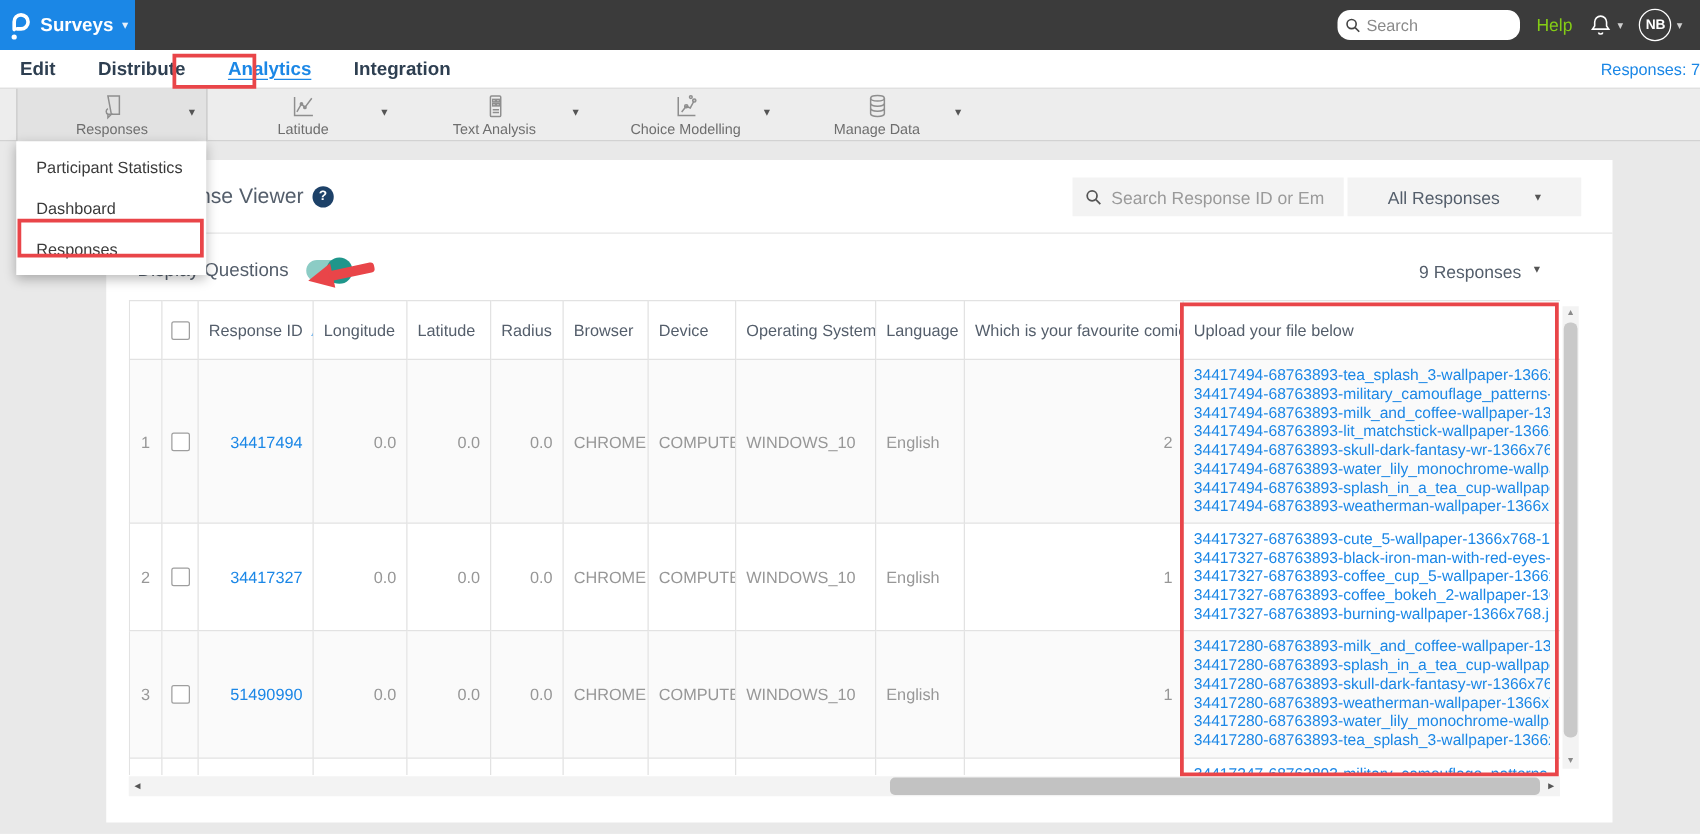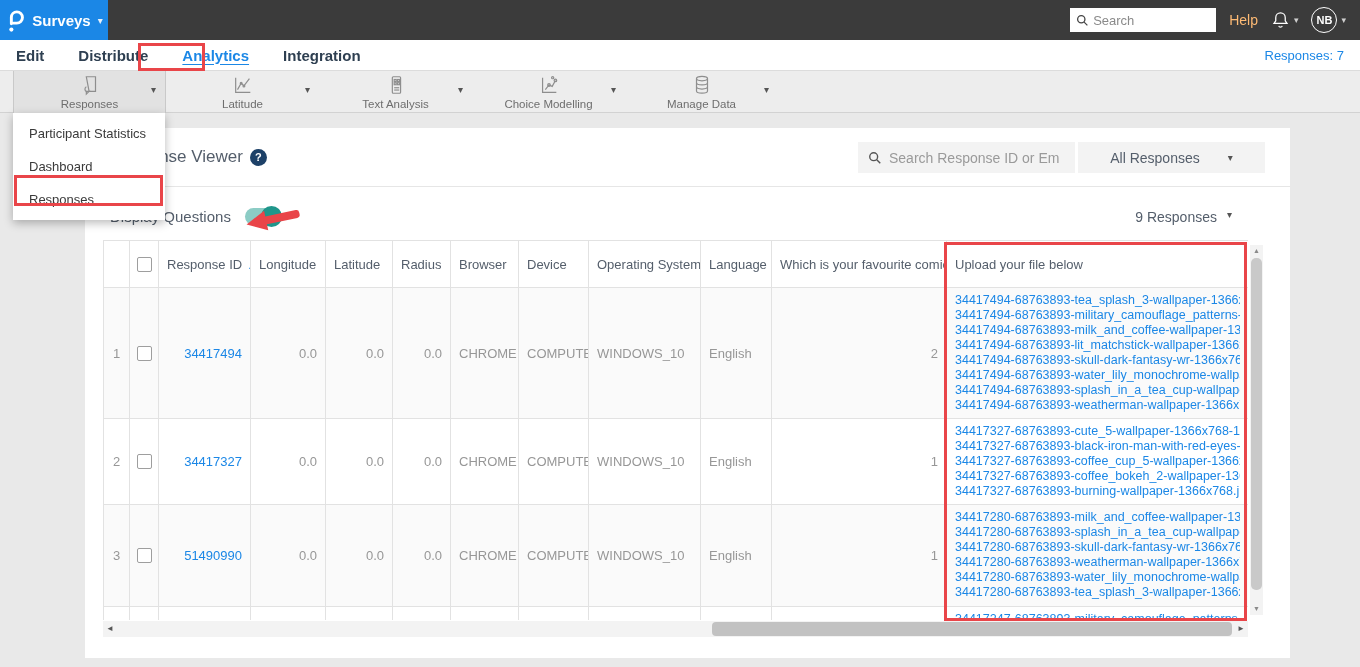--- a/index.html
+++ b/index.html
@@ -9,34 +9,34 @@
   
   .topbar { position:absolute; left:0; top:0; width:1360px; height:40px; background:#3b3b3b; display:flex; align-items:center; z-index:20; }
   .logo-area { width:108px; height:40px; background:#1b87e6; display:flex; align-items:center; justify-content:center; gap:7px; cursor:pointer; flex:0 0 auto; }
   .logo-area .product { color:#fff; font-size:15px; font-weight:600; }
   .caret-w { color:#e8f1fa; font-size:10px; }
   .breadcrumb { display:flex; align-items:center; gap:10px; margin-left:24px; font-size:15px; }
   .crumb-parent { color:#83a8c4; cursor:pointer; text-decoration:none; }
   .crumb-sep { color:#8a8a8a; font-size:13px; }
   .crumb-current { color:#fff; font-weight:600; }
   .topbar-right { margin-left:auto; display:flex; align-items:center; gap:13px; padding-right:14px; }
-  .tb-search { width:146px; height:24px; background:#fff; border-radius:0; display:flex; align-items:center; padding:0 6px; gap:4px; }
+  .tb-search { width:146px; height:24px; background:#fff; border-radius:10px; display:flex; align-items:center; padding:0 6px; gap:4px; }
   .tb-search input { border:none; outline:none; width:110px; font-size:13px; color:#444; font-family:"Liberation Sans",sans-serif; background:transparent; }
   .tb-search input::placeholder { color:#8a8a8a; }
-  .help-link { color:#fdba74; font-size:14px; text-decoration:none; }
+  .help-link { color:#84cc16; font-size:14px; text-decoration:none; }
   .bell-wrap, .avatar-wrap { display:flex; align-items:center; gap:4px; cursor:pointer; }
   .avatar { width:26px; height:26px; border:1.5px solid #fff; border-radius:50%; color:#fff; font-size:11px; font-weight:600; display:flex; align-items:center; justify-content:center; }
   .caret-g { color:#cfcfcf; font-size:9px; }
 
   
   .tabnav { position:absolute; left:0; top:40px; width:1360px; height:30px; background:#fff; display:flex; align-items:center; z-index:15; }
   .tab { font-size:15px; font-weight:600; color:#2e3f51; margin-left:34px; cursor:pointer; }
   .tab:first-child { margin-left:16px; }
   .tab.active { color:#1b87e6; text-decoration:underline; text-underline-offset:3px; }
-  .resp-count { margin-left:auto; margin-right:16px; color:#1b87e6; font-size:13px; }
+  .resp-count { margin-left:auto; color:#1b87e6; font-size:13px; }
 
   
   .toolbar { position:absolute; left:0; top:70px; width:1360px; height:43px; background:#ededed; border-top:1px solid #dcdcdc; border-bottom:1px solid #d2d2d2; display:flex; padding-left:13px; z-index:10; }
   .tool-item { position:relative; width:153px; height:42px; display:flex; flex-direction:column; align-items:center; padding-top:3px; cursor:pointer; }
   .tool-item.selected { background:#e2e2e2; border-left:1px solid #c9c9c9; border-right:1px solid #c9c9c9; }
   .tool-item .tlabel { font-size:11.5px; color:#6e6e6e; margin-top:2px; }
   .tool-caret { position:absolute; right:9px; top:13px; color:#555; font-size:10px; }
   .ticon { stroke:#8e8e8e; fill:none; stroke-width:1.3; }
 
   

